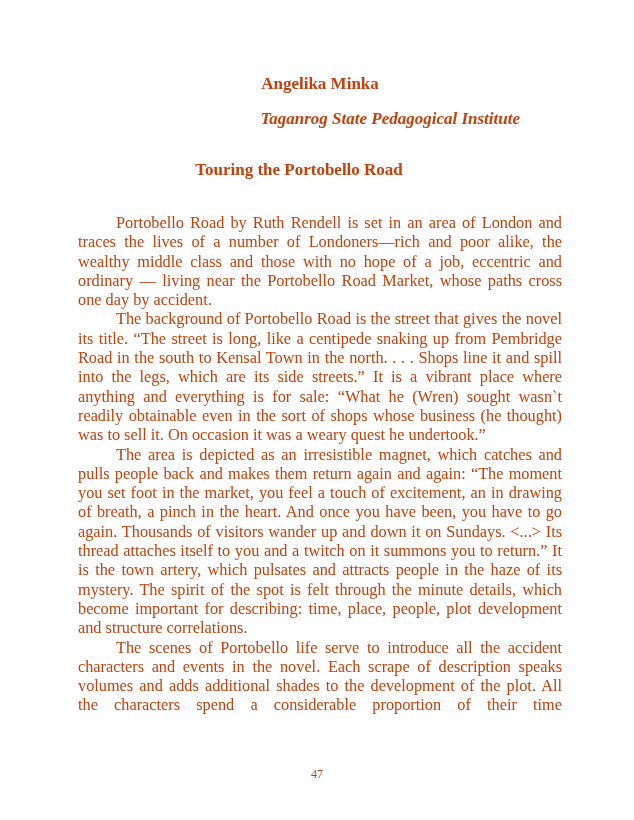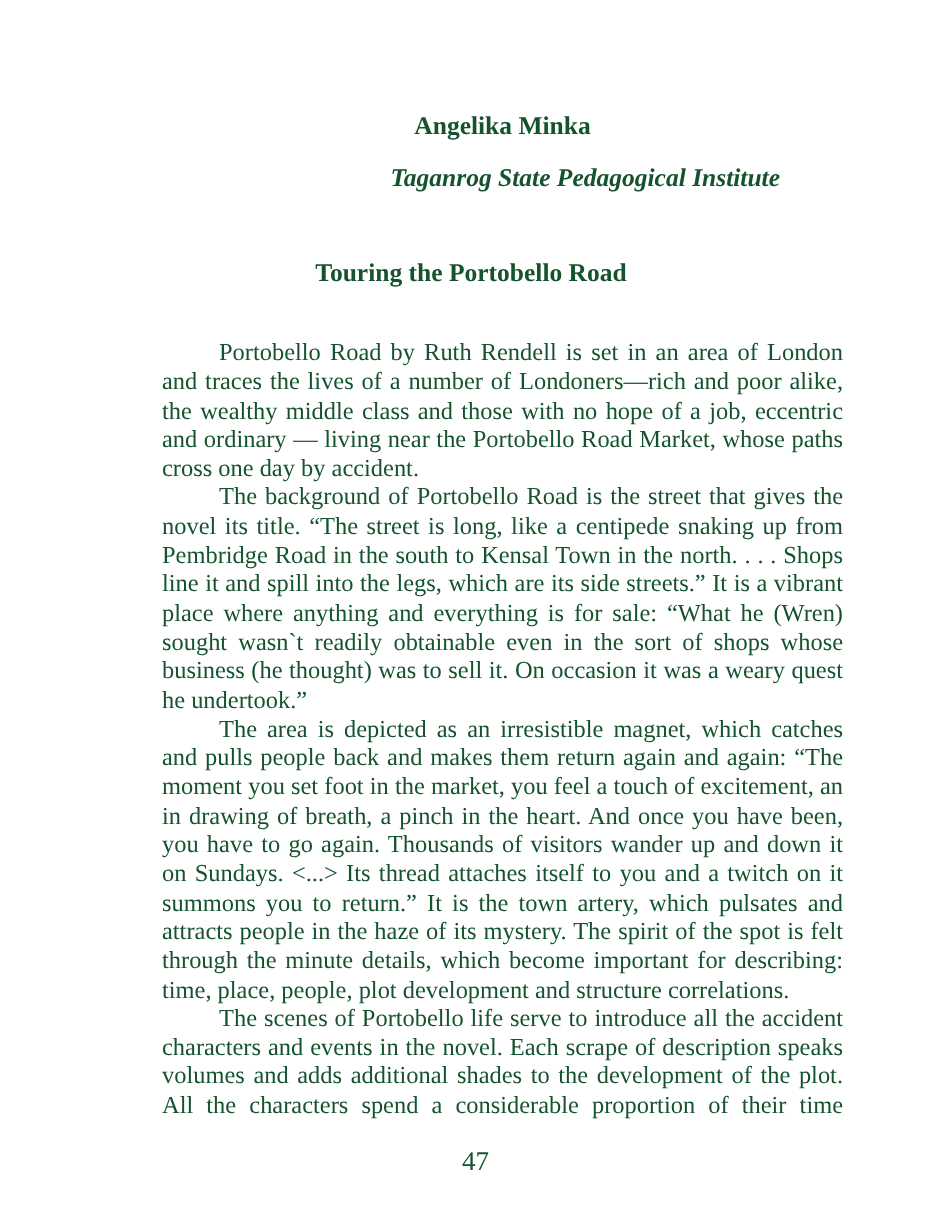--- a/index.html
+++ b/index.html
@@ -5,24 +5,24 @@
   html, body {
     margin: 0;
     padding: 0;
     background: #ffffff;
   }
   .page {
     position: relative;
     width: 634px;
     height: 820px;
     background: #ffffff;
-    color: #14532d;
+    color: #c2410c;
     font-family: "Liberation Serif", "DejaVu Serif", serif;
     box-sizing: border-box;
-    padding: 74px 72px 0 108px;
+    padding: 74px 72px 0 78px;
     overflow: hidden;
   }
   .author {
     text-align: center;
     font-weight: bold;
     font-size: 17px;
     line-height: 19px;
   }
   .affiliation {
     text-align: right;
@@ -31,21 +31,21 @@
     font-size: 17px;
     line-height: 19px;
     margin-top: 16px;
     padding-right: 42px; 
   }
   .title {
     text-align: center;
     font-weight: bold;
     font-size: 17px;
     line-height: 19px;
-    margin: 44px 0 0 0;
+    margin: 32px 0 0 0;
     padding-right: 42px; 
   }
   .body-text {
     margin-top: 34px;
     font-size: 16.3px;
     line-height: 19.3px;
     text-align: justify;
   }
   .body-text p {
     margin: 0;
@@ -56,21 +56,21 @@
     text-align-last: justify;
   }
   .italic {
   }
   .page-number {
     position: absolute;
     top: 767px;
     left: 0;
     width: 634px;
     text-align: center;
-    font-size: 18px;
+    font-size: 12px;
     line-height: 15px;
   }
 </style>
 </head>
 <body>
 
 <div class="page">
   <div class="author">Angelika Minka</div>
   <div class="affiliation">Taganrog State Pedagogical Institute</div>
   <h1 class="title">Touring the Portobello Road</h1>

